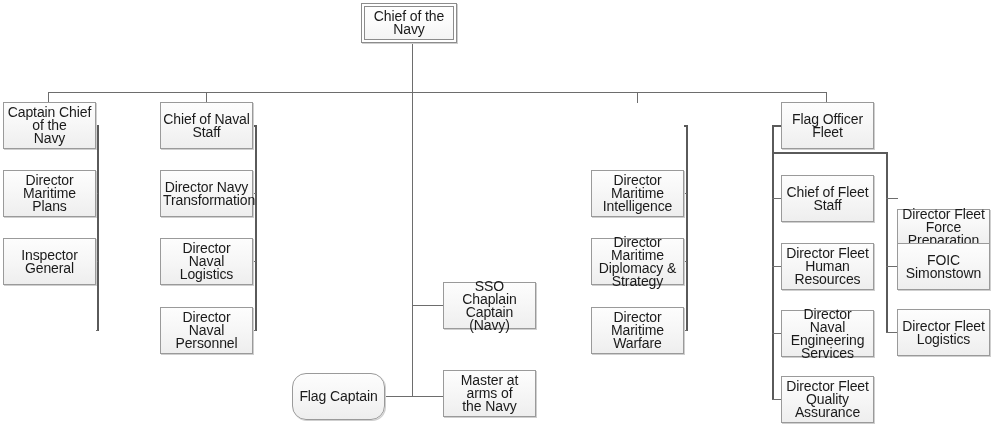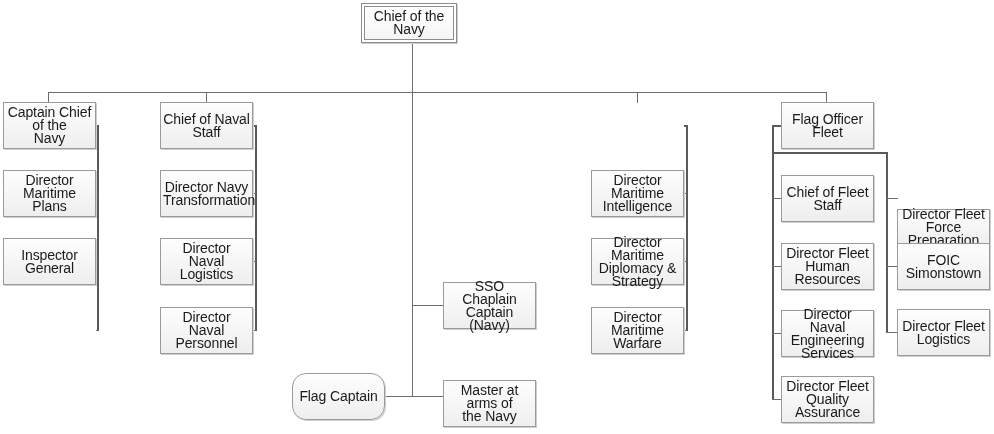--- a/index.html
+++ b/index.html
@@ -177,18 +177,18 @@
 Logistics</span>
   </div>
 
   <div class="node" style="left:443px;top:282px;width:93px;height:47px;">
     <span class="label">SSO Chaplain
 Captain (Navy)</span>
   </div>
   <div class="node" style="left:292px;top:373px;width:93px;height:47px;border-radius:14px;">
     <span class="label">Flag Captain</span>
   </div>
-  <div class="node" style="left:443px;top:380px;width:93px;height:47px;">
+  <div class="node" style="left:443px;top:370px;width:93px;height:47px;">
     <span class="label">Master at arms of
 the Navy</span>
   </div>
 
 </div>
 
 </body></html>

